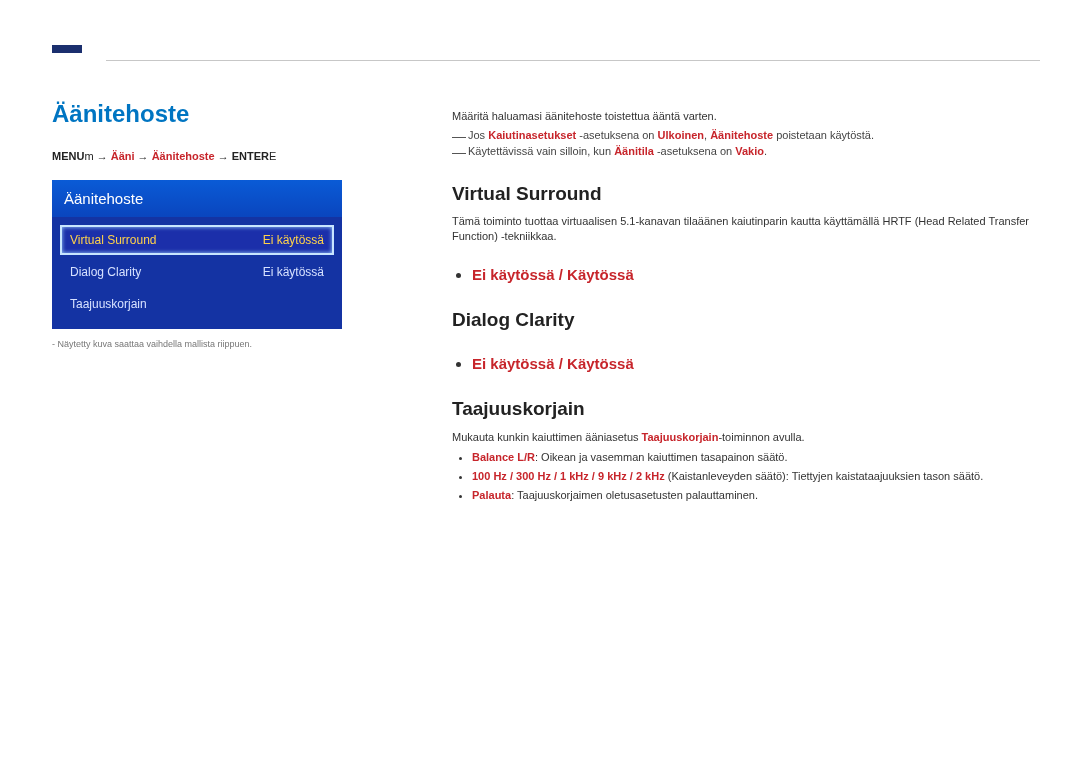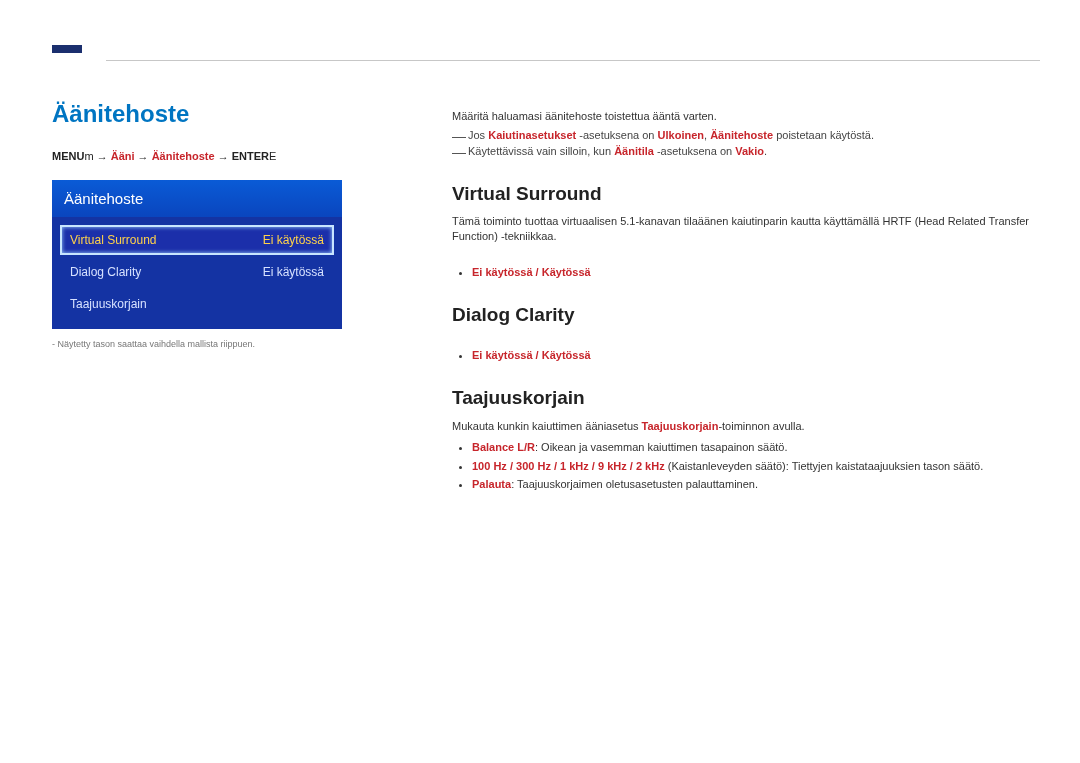--- a/index.html
+++ b/index.html
@@ -133,21 +133,21 @@
   .para {
     font-size: 11px;
     color: #333;
     margin: 0 0 6px 0;
   }
   ul.opts {
     list-style: disc;
     margin: 2px 0 0 12px;
     padding: 0 0 0 8px;
   }
-  ul.opts li { font-size: 11px; margin: 21px 0; color: #333; }
+  ul.opts li { font-size: 15px; margin: 21px 0; color: #333; }
   ul.eq {
     list-style: disc;
     margin: 4px 0 0 12px;
     padding: 0 0 0 8px;
   }
   ul.eq li { font-size: 11px; margin: 4px 0; color: #333; }
   .sep { color: #c7252b; font-weight: 700; }
   .thin { font-weight: 400; margin-top: 39px; }
 </style>
 </head>
@@ -184,21 +184,21 @@
         <div class="menu-row">
           <span class="label">Taajuuskorjain</span>
           <span class="val"></span>
         </div>
       </div>
     </div>
 
     <div class="left-footnote">
       <span>-</span>
       <span> </span>
-      <span>Näytetty tason saattaa vaihdella mallista riippuen.</span>
+      <span>Näytetty kuva saattaa vaihdella mallista riippuen.</span>
     </div>
   </div>
 
   <div class="right-col">
     <div class="intro-line">Määritä haluamasi äänitehoste toistettua ääntä varten.</div>
 
     <div class="note-line">
       <span class="note-dash">―</span>
       <span>Jos </span><span class="red">Kaiutinasetukset</span><span> -asetuksena on </span><span class="red">Ulkoinen</span><span>, </span><span class="red">Äänitehoste</span><span> poistetaan käytöstä.</span>
     </div>

